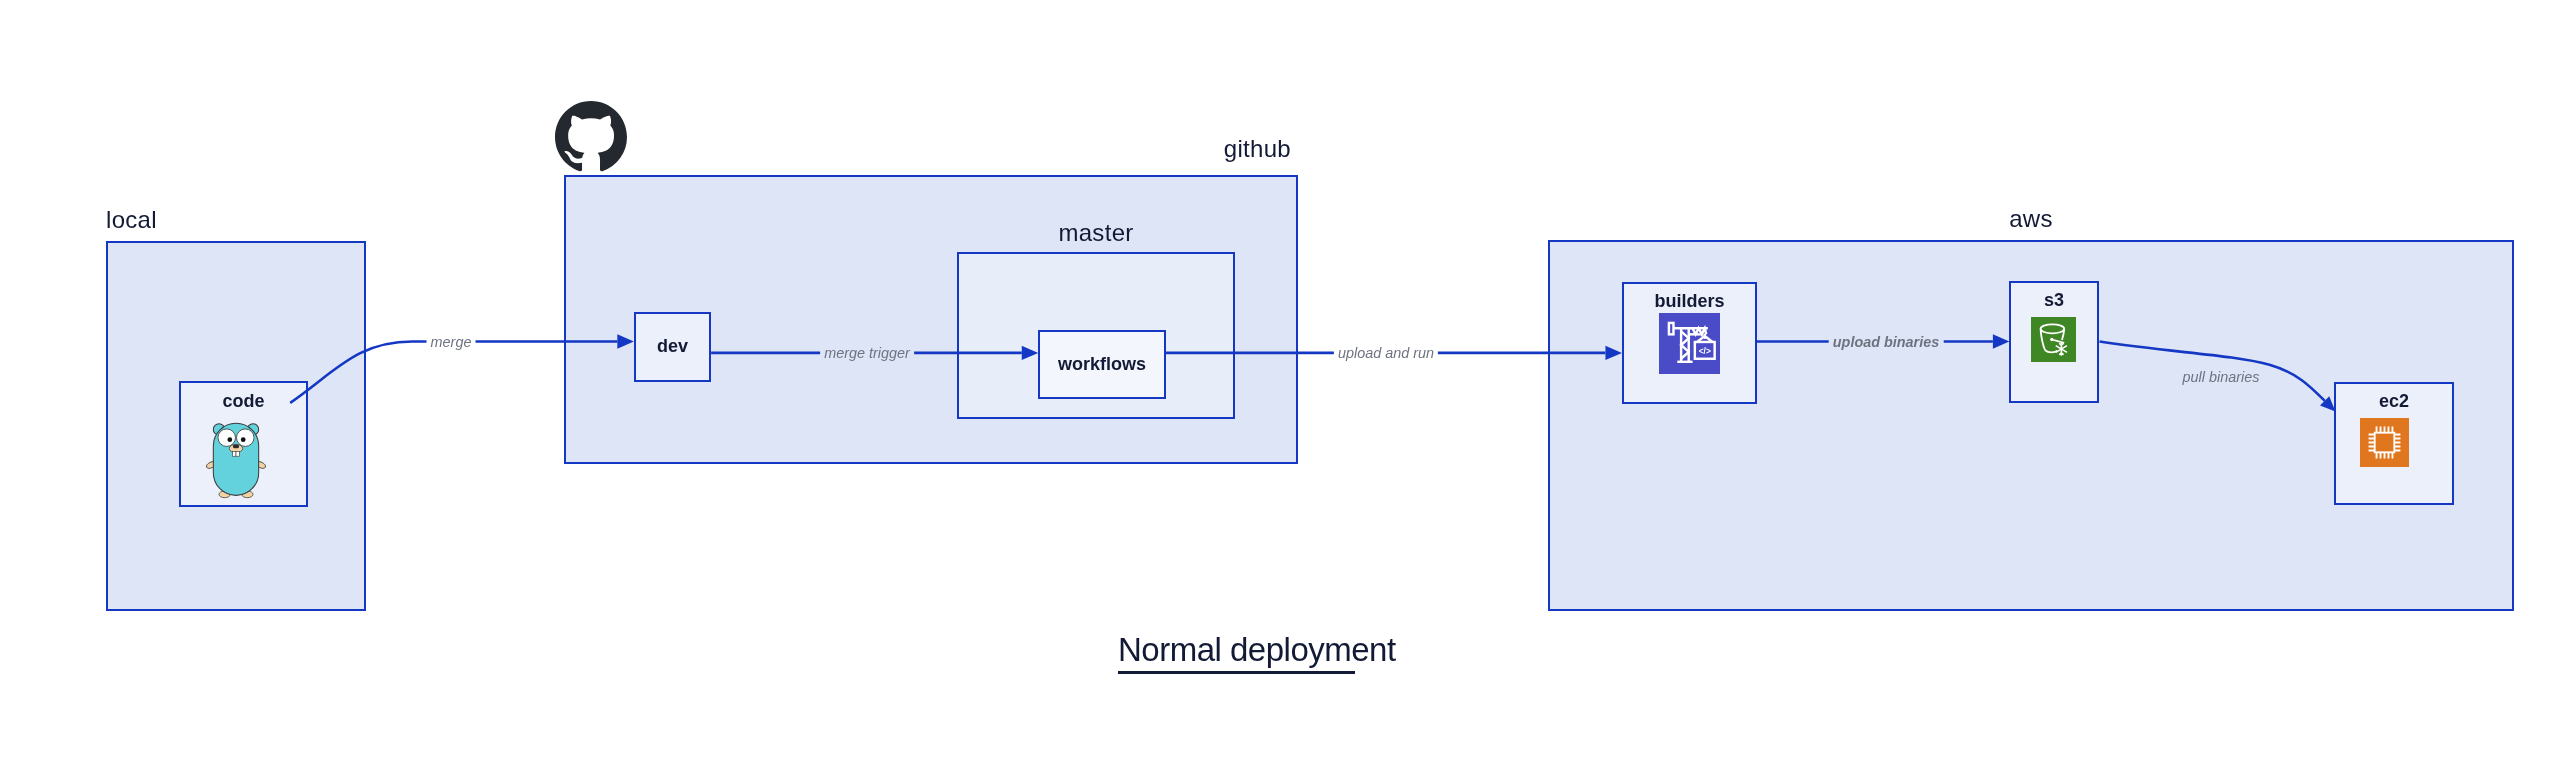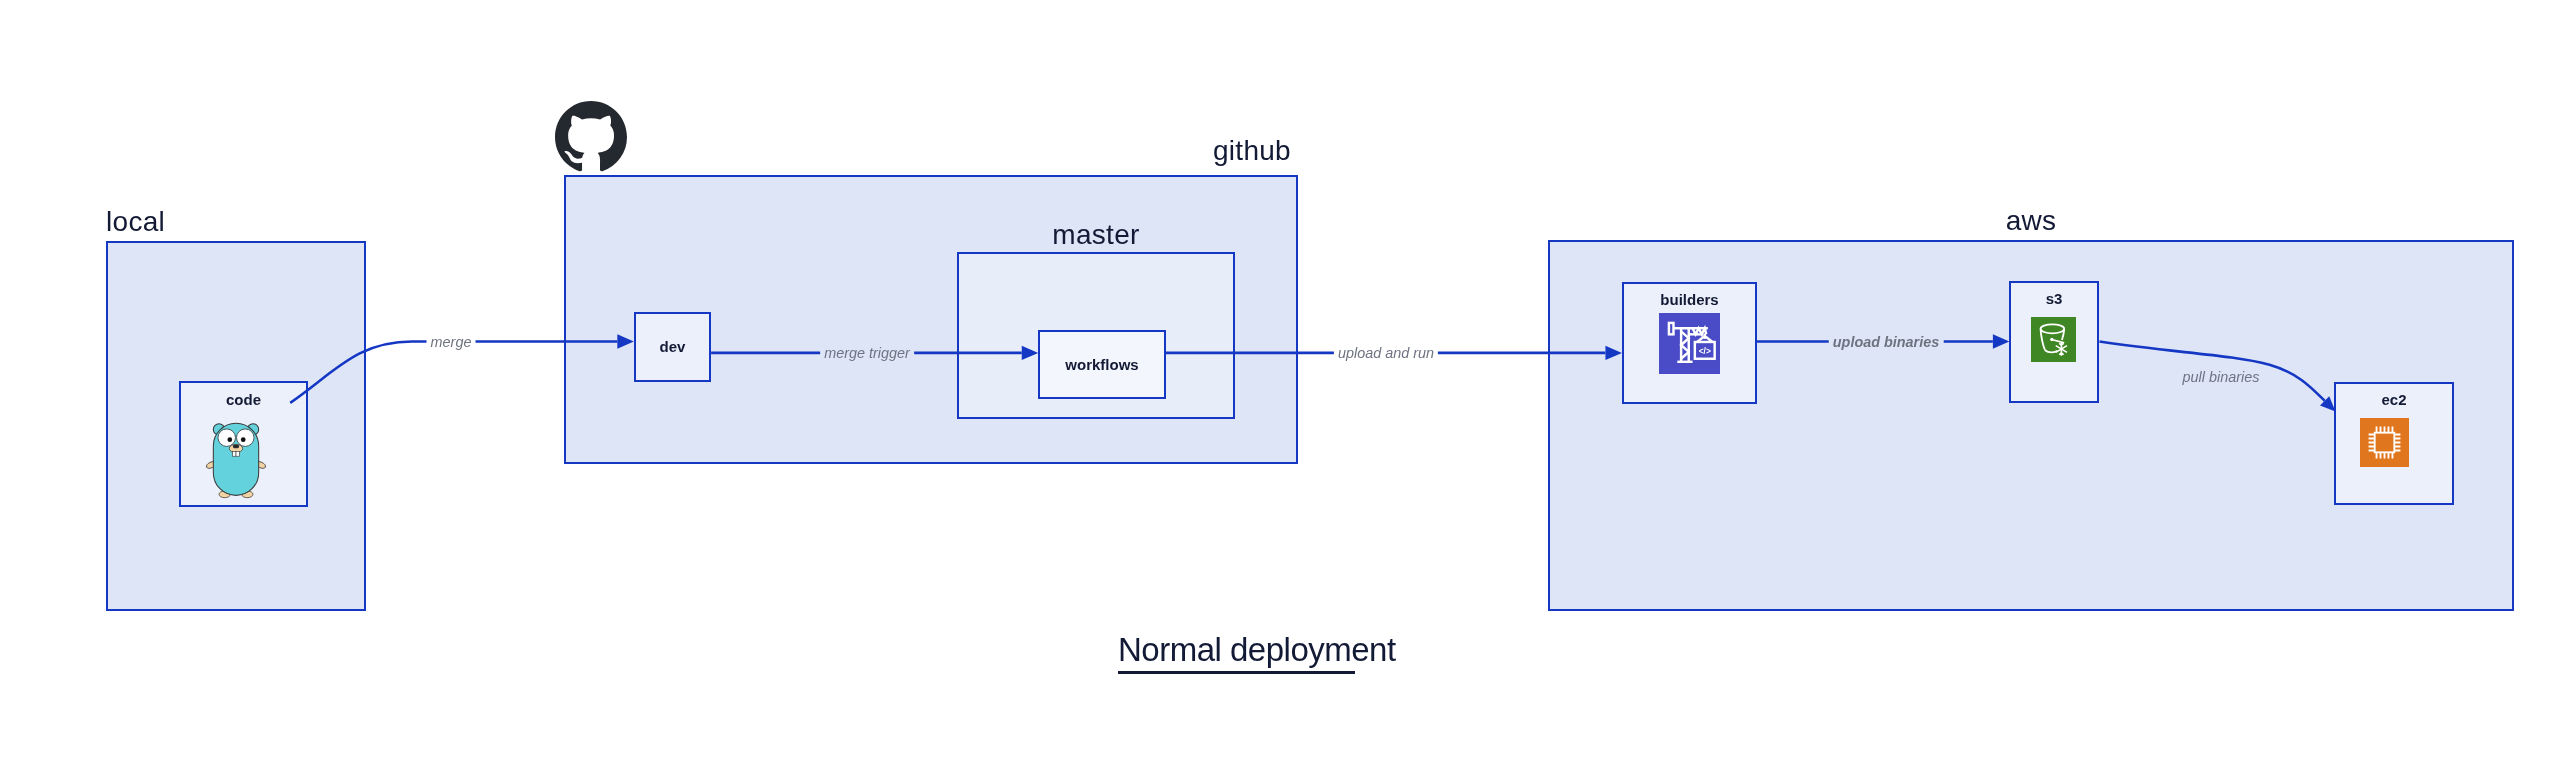--- a/index.html
+++ b/index.html
@@ -31,40 +31,40 @@
 
   
   .group {
     position: absolute;
     border: 2.6px solid var(--line-blue);
     background: var(--group-fill);
   }
   .group-label {
     position: absolute;
     color: var(--dark-text);
-    font-size: 28px;
+    font-size: 24px;
     font-weight: 500;
     letter-spacing: 0.3px;
     white-space: nowrap;
   }
 
   
   .node {
     position: absolute;
     border: 2.6px solid var(--line-blue);
     background: var(--node-fill);
   }
   .node.master { background: var(--master-fill); }
   .node.workflows { background: var(--workflows-fill); }
   .node-label {
     position: absolute;
     left: 0; right: 0;
     text-align: center;
     color: var(--dark-text);
-    font-size: 15px;
+    font-size: 18px;
     font-weight: bold;
     white-space: nowrap;
   }
   .node-label.vcenter {
     top: 50%;
     transform: translateY(-54%);
   }
 
   
   .edge-label {

